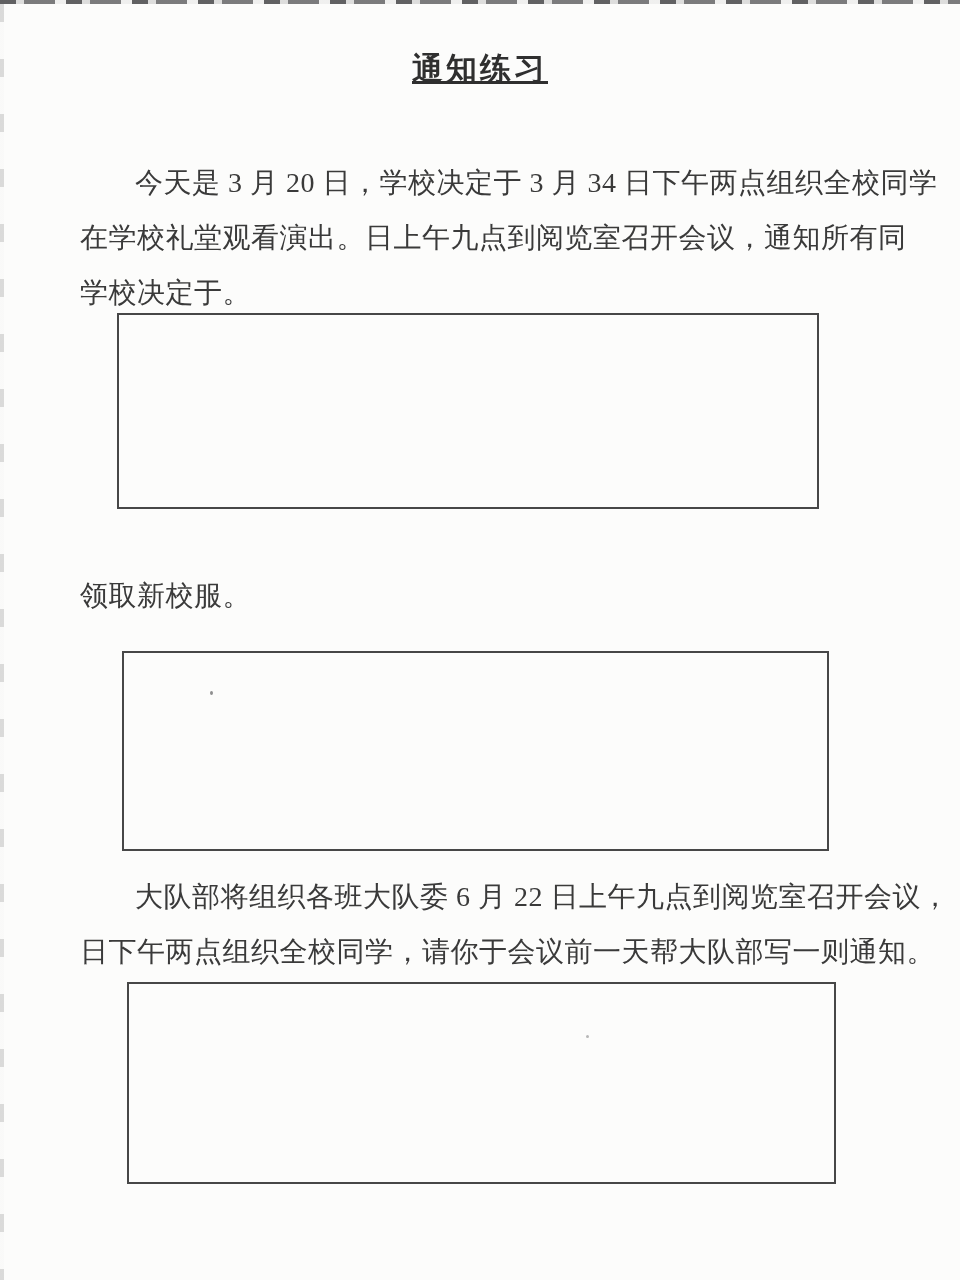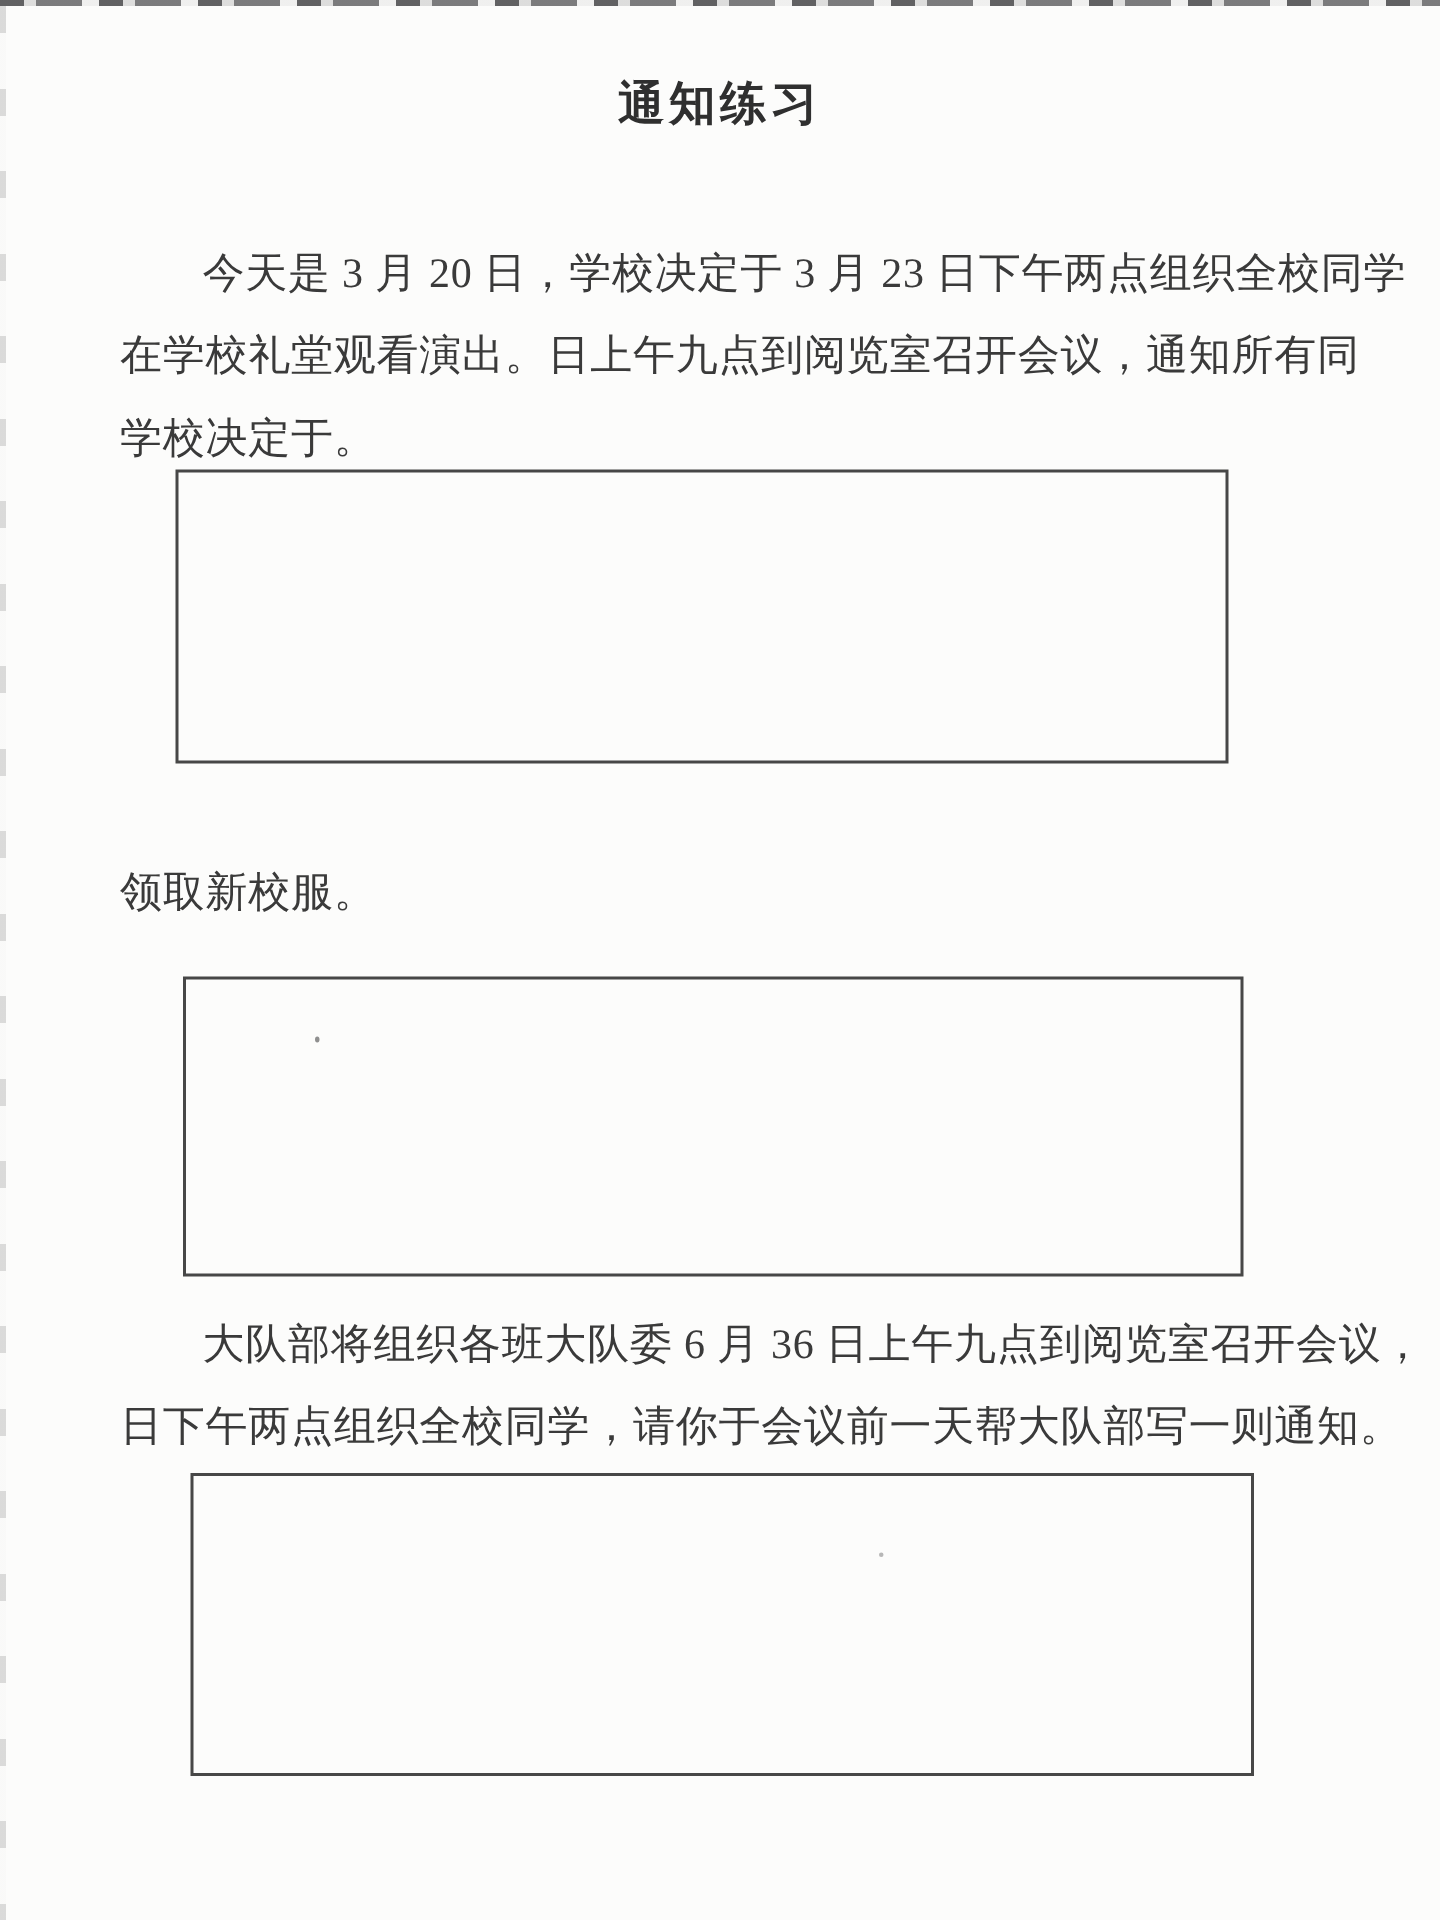--- a/index.html
+++ b/index.html
@@ -38,20 +38,21 @@
     position: absolute;
     top: 48px;
     left: 0;
     width: 100%;
     margin: 0;
     text-align: center;
     font-size: 31px;
     font-weight: 700;
     letter-spacing: 3px;
     color: #2f2f2f;
+    text-decoration: underline;
   }
   .line {
     position: absolute;
     left: 80px;
     width: 810px;
     height: 32px;
     font-size: 28px;
     line-height: 32px;
     letter-spacing: 0.5px;
     color: #3a3a3a;
@@ -82,29 +83,29 @@
 </head>
 <body>
 
 <div class="page">
 
   <div class="scan-strip-top"></div>
   <div class="scan-strip-left"></div>
 
   <h1 class="title">通知练习</h1>
 
-  <div class="line indent" style="top:167px">今天是 3 月 20 日，学校决定于 3 月 23 日下午两点组织全校同学</div>
+  <div class="line indent" style="top:167px">今天是 3 月 20 日，学校决定于 3 月 34 日下午两点组织全校同学</div>
   <div class="line" style="top:222px">在学校礼堂观看演出。日上午九点到阅览室召开会议，通知所有同</div>
   <div class="line" style="top:277px">学校决定于。</div>
   <div class="answer-box" style="left:117px;top:313px;width:702px;height:196px"></div>
 
   <div class="line" style="top:580px">领取新校服。</div>
   <div class="answer-box" style="left:122px;top:651px;width:707px;height:200px">
     <span class="speck" style="left:86px;top:38px"></span>
   </div>
 
-  <div class="line indent" style="top:881px">大队部将组织各班大队委 6 月 36 日上午九点到阅览室召开会议，</div>
+  <div class="line indent" style="top:881px">大队部将组织各班大队委 6 月 22 日上午九点到阅览室召开会议，</div>
   <div class="line" style="top:936px">日下午两点组织全校同学，请你于会议前一天帮大队部写一则通知。</div>
   <div class="answer-box" style="left:127px;top:982px;width:709px;height:202px">
     <span class="speck faint" style="left:457px;top:51px"></span>
   </div>
 
 </div>
 
 </body></html>

